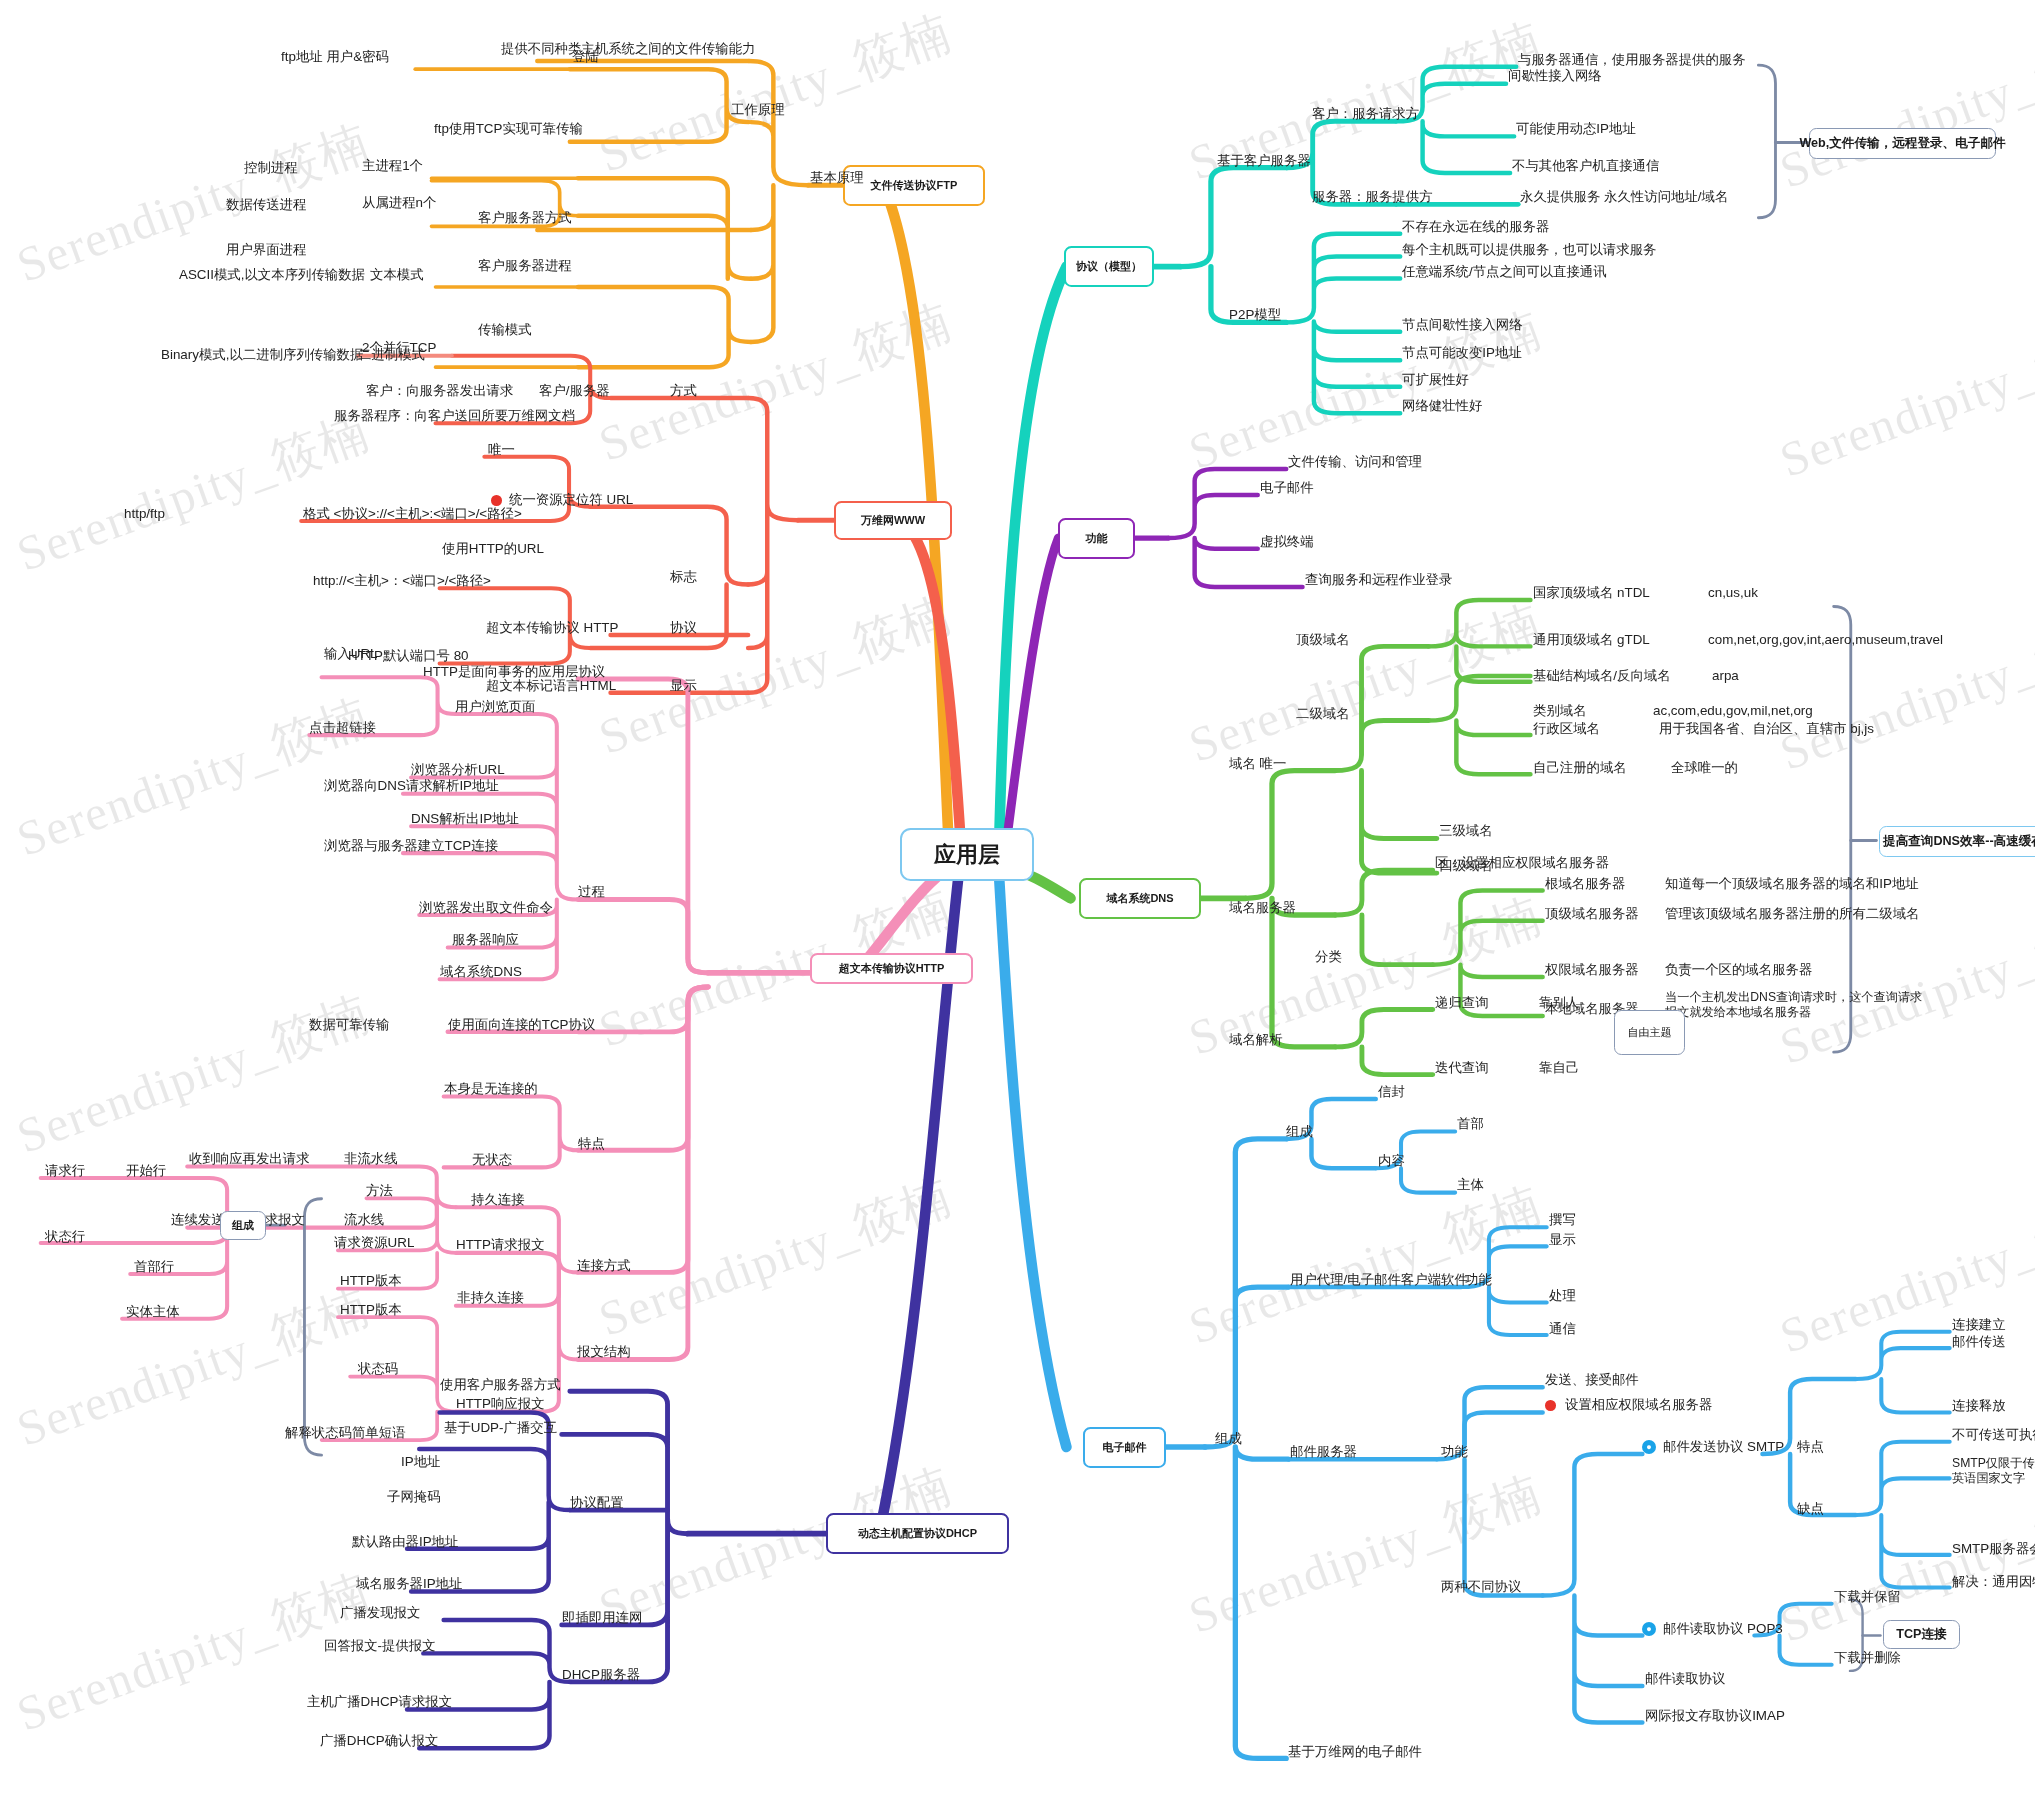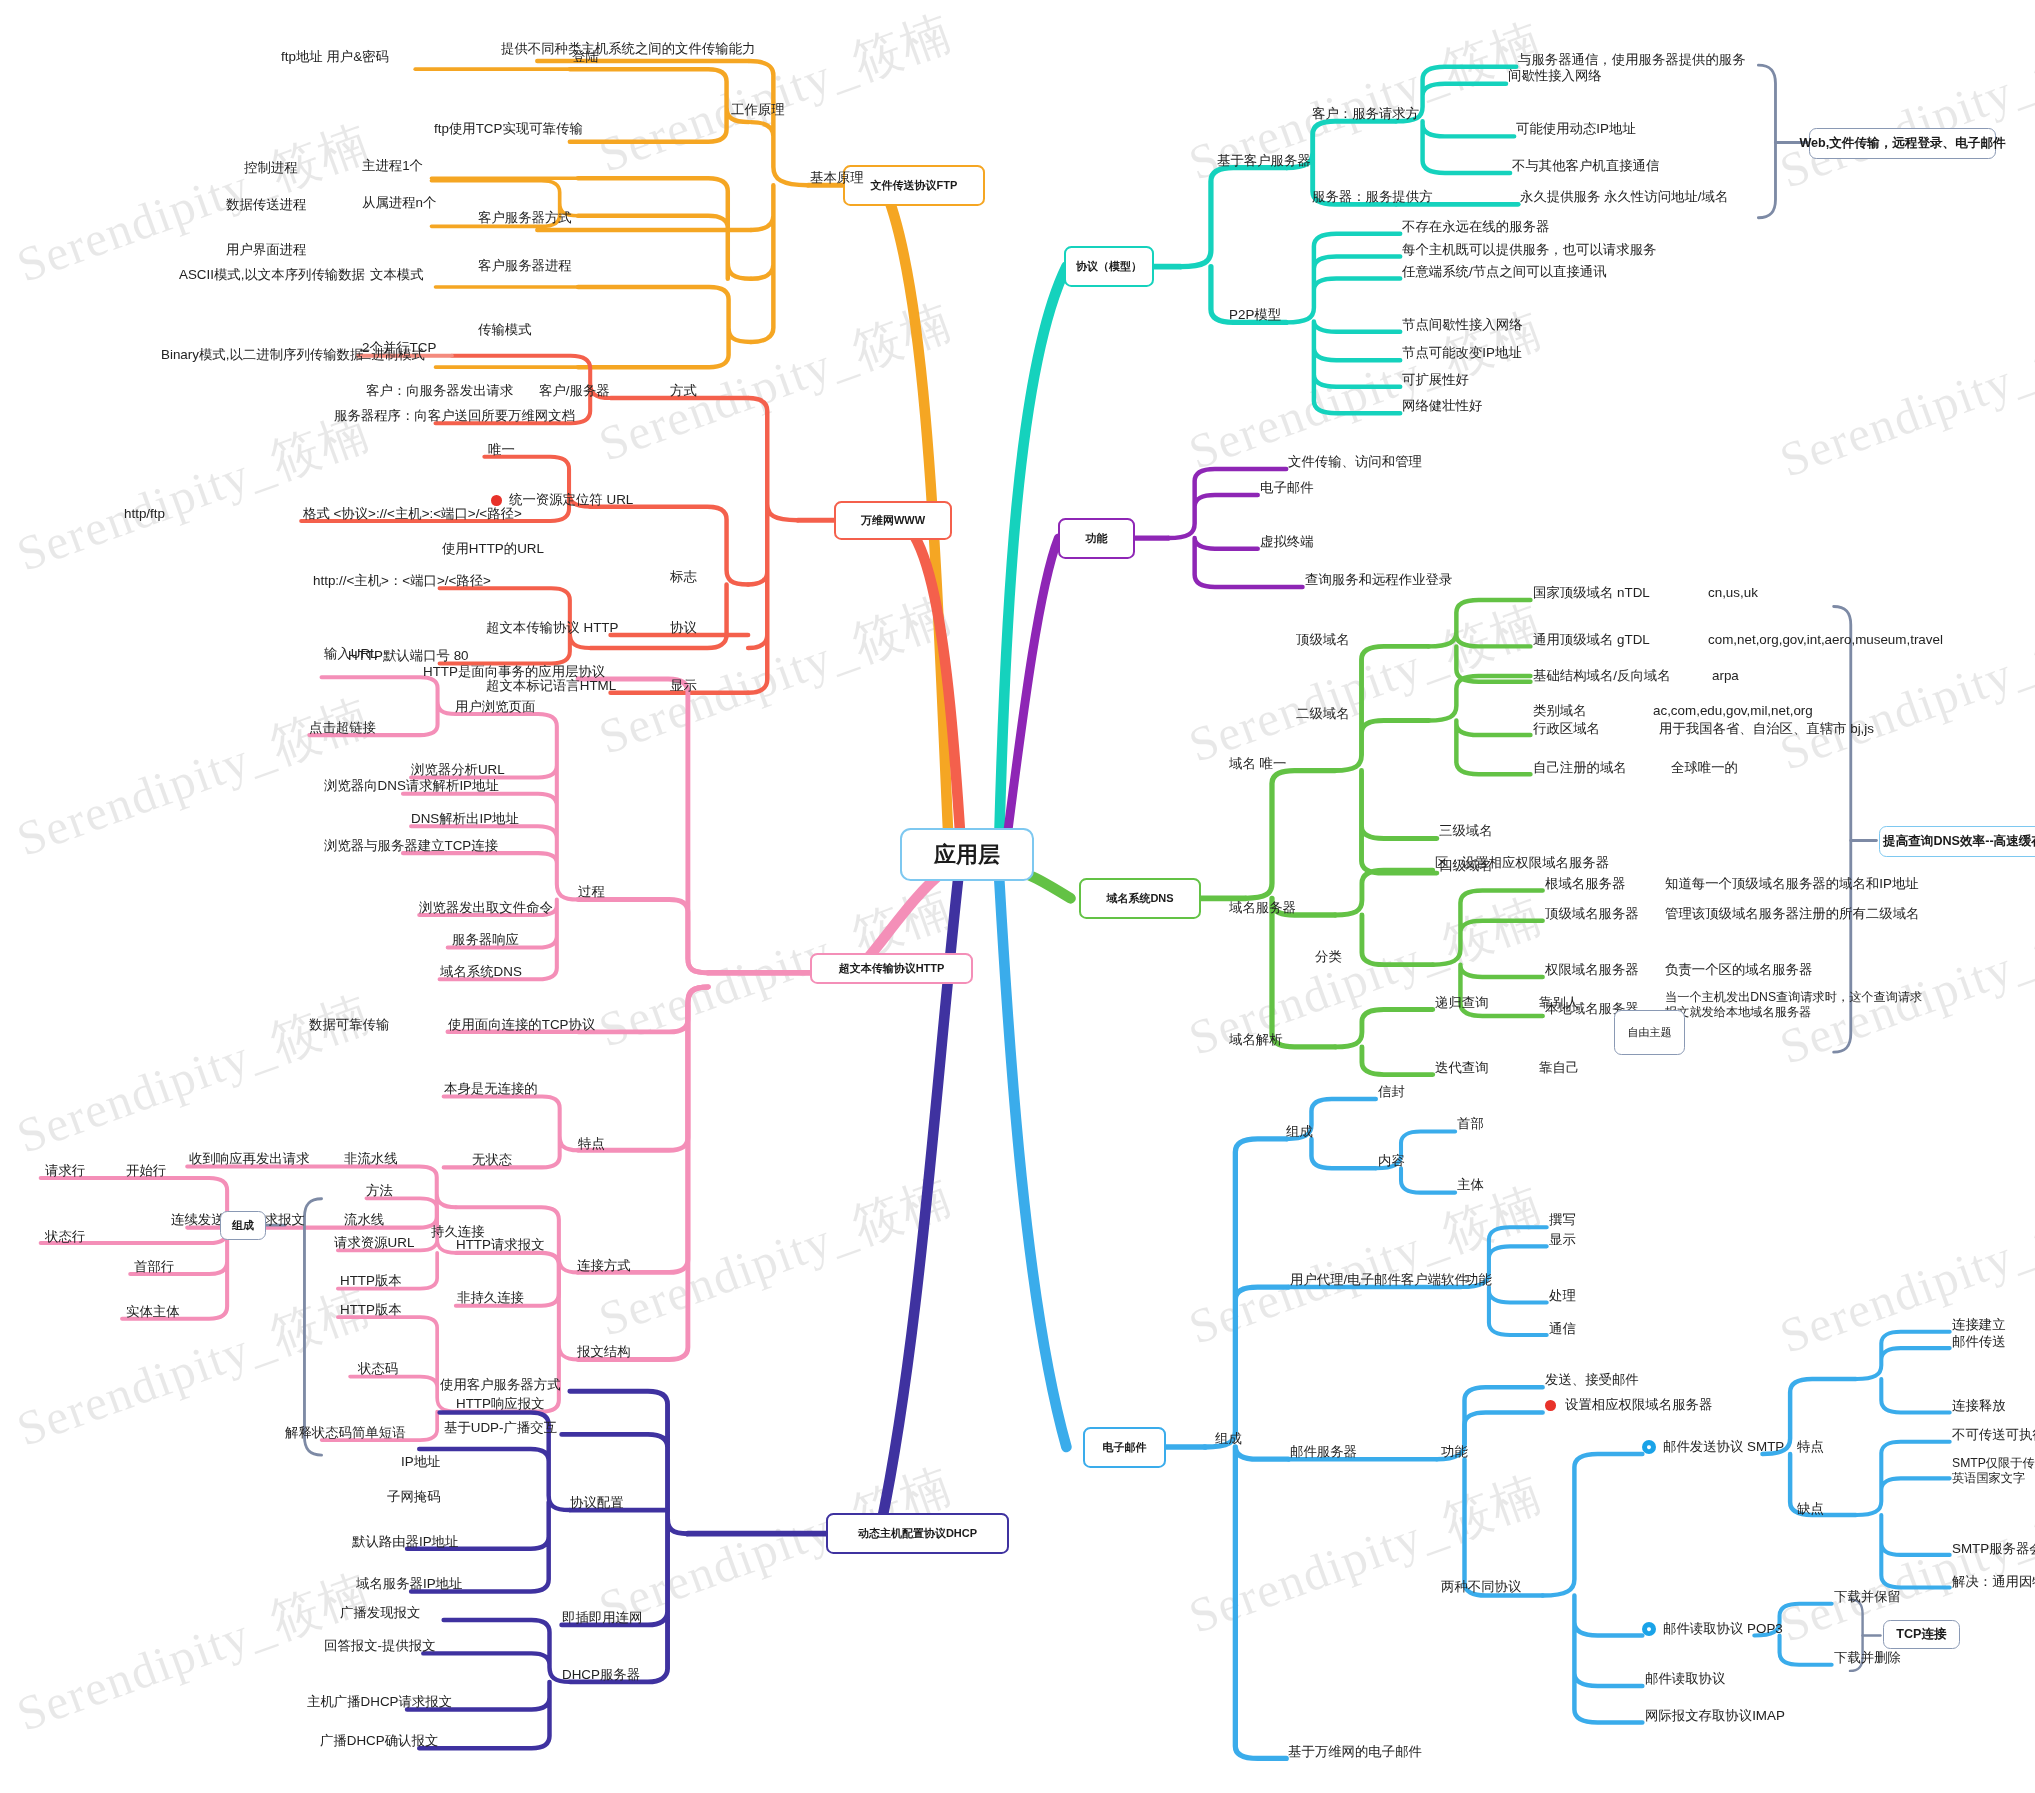--- a/index.html
+++ b/index.html
@@ -355,21 +355,21 @@
   <div class="node lbl" style="left:419px;top:900px;">浏览器发出取文件命令</div>
   <div class="node lbl" style="left:452px;top:932px;">服务器响应</div>
   <div class="node lbl" style="left:440px;top:964px;">域名系统DNS</div>
 
   <div class="node lbl" style="left:448px;top:1017px;">使用面向连接的TCP协议</div>
   <div class="node lbl" style="left:309px;top:1017px;">数据可靠传输</div>
   <div class="node lbl" style="left:578px;top:1136px;">特点</div>
   <div class="node lbl" style="left:444px;top:1081px;">本身是无连接的</div>
   <div class="node lbl" style="left:472px;top:1152px;">无状态</div>
   <div class="node lbl" style="left:577px;top:1258px;">连接方式</div>
-  <div class="node lbl" style="left:431px;top:1192px;margin-top:32px;">持久连接</div>
+  <div class="node lbl" style="left:471px;top:1192px;">持久连接</div>
   <div class="node lbl" style="left:344px;top:1151px;">非流水线</div>
   <div class="node lbl" style="left:189px;top:1151px;">收到响应再发出请求</div>
   <div class="node lbl" style="left:344px;top:1212px;">流水线</div>
   <div class="node lbl" style="left:171px;top:1212px;">连续发送新的请求报文</div>
   <div class="node lbl" style="left:457px;top:1290px;">非持久连接</div>
   <div class="node lbl" style="left:577px;top:1344px;">报文结构</div>
   <div class="node lbl" style="left:456px;top:1237px;">HTTP请求报文</div>
   <div class="node lbl" style="left:366px;top:1183px;">方法</div>
   <div class="node lbl" style="left:334px;top:1235px;">请求资源URL</div>
   <div class="node lbl" style="left:340px;top:1273px;">HTTP版本</div>

